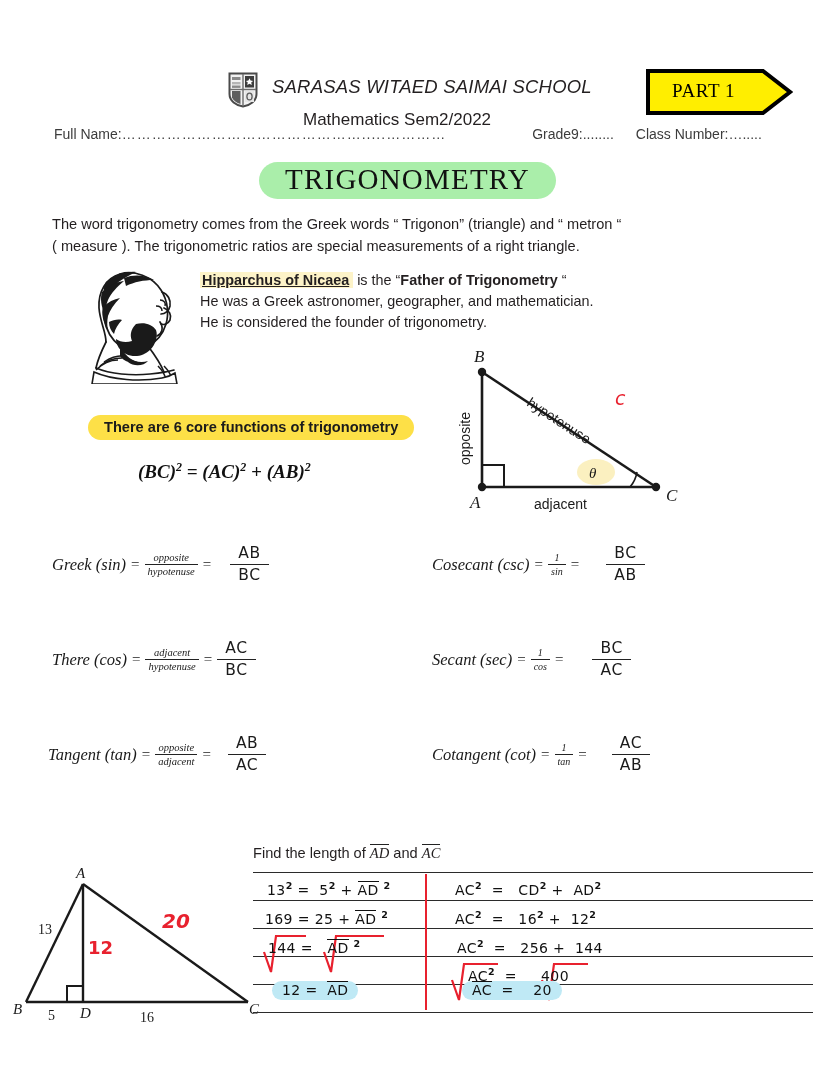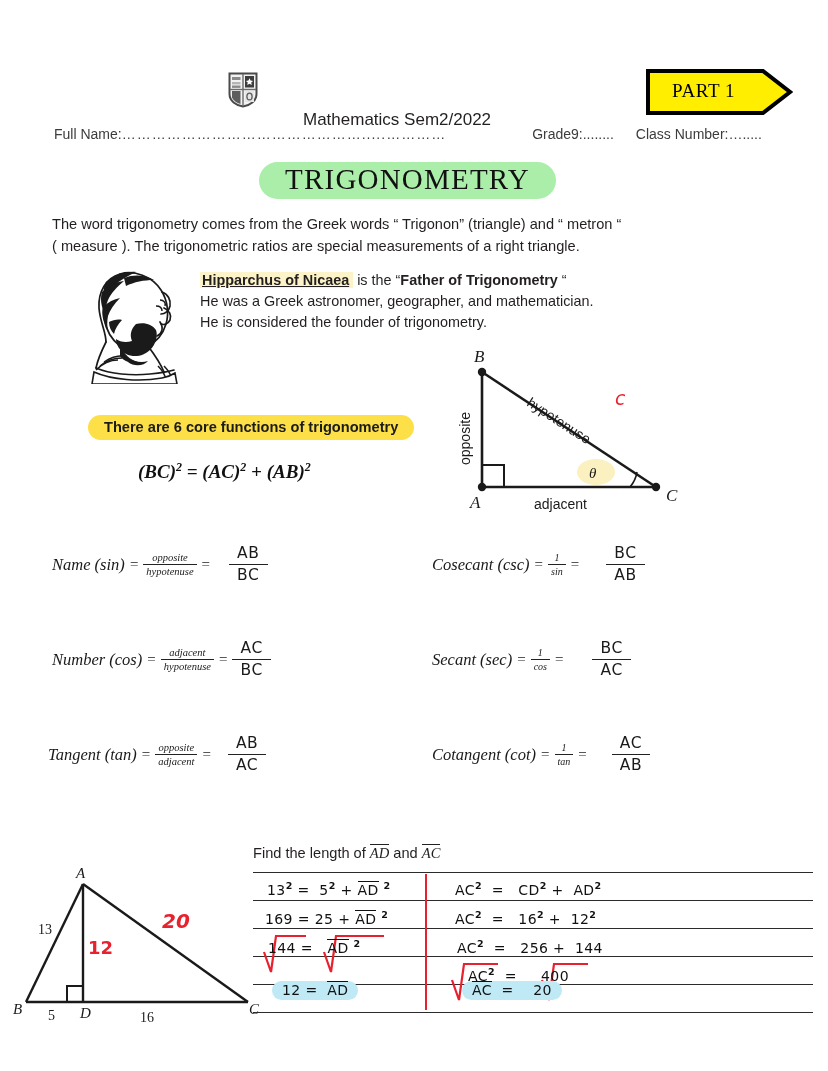--- a/index.html
+++ b/index.html
@@ -151,20 +151,21 @@
         <rect x="4" y="5" width="8.5" height="3" fill="#8a8a8a"></rect>
         <rect x="4" y="10" width="8.5" height="2.4" fill="#b5b5b5"></rect>
         <rect x="4" y="13.5" width="8.5" height="2.4" fill="#8a8a8a"></rect>
         <rect x="17" y="4" width="9" height="11.5" fill="#3d3d3d"></rect>
         <path d="M21.5 6.2 l1.1 2.4 2.5.3 -1.9 1.7 .6 2.5 -2.3-1.3 -2.3 1.3 .6-2.5 -1.9-1.7 2.5-.3z" fill="#fff"></path>
         <path d="M4 19 h8.5 v13 c-4 -1 -7 -3.5 -8.5 -6.5z" fill="#5e5e5e"></path>
         <rect x="17" y="19" width="9" height="11" fill="#e6e6e6"></rect>
         <ellipse cx="21.5" cy="24.5" rx="2.6" ry="3.4" fill="none" stroke="#5e5e5e" stroke-width="1.3"></ellipse>
       </svg>
     </div>
+    <div class="school-name">SARASAS WITAED SAIMAI SCHOOL</div>
     <div class="subject">Mathematics Sem2/2022</div>
     <div class="part-banner">
       <svg width="148" height="48" viewBox="0 0 148 48">
         <path d="M3 3 H118 L145 24 L118 45 H3 Z" fill="#ffee00" stroke="#000" stroke-width="4" stroke-linejoin="miter"></path>
       </svg>
     </div>
     <div class="part-label">PART 1</div>
   </div>
 
   <div class="nameline">
@@ -246,21 +247,21 @@
       <text x="30" y="120" font-family="Liberation Sans, sans-serif" font-size="14" fill="#1a1a1a" transform="rotate(-90 30 120)">opposite</text>
       <text x="94" y="164" font-family="Liberation Sans, sans-serif" font-size="14" fill="#1a1a1a">adjacent</text>
       <text x="86" y="60" font-family="Liberation Sans, sans-serif" font-size="14" fill="#1a1a1a" transform="rotate(33 86 60)">hypotenuse</text>
       <text x="149" y="133" font-family="Liberation Serif, serif" font-style="italic" font-size="15" fill="#1a1a1a">θ</text>
       <text x="175" y="60" font-family="DejaVu Sans, sans-serif" font-style="italic" font-size="19" fill="#e8212e">c</text>
     </svg>
   </div>
 
   <div class="ratio" style="left:52px;top:545px;">
     <span class="rowflex">
-      <span class="fnname">Name (sin)</span>
+      <span class="fnname">Greek (sin)</span>
       <span class="eq">=</span>
       <span class="frac small">
         <span class="num">opposite</span>
         <span class="den">hypotenuse</span>
       </span>
       <span class="eq">=</span>
       <span class="frac hw" style="margin-left:14px;">
         <span class="num">AB</span>
         <span class="den">BC</span>
       </span>
@@ -278,21 +279,21 @@
       <span class="eq">=</span>
       <span class="frac hw" style="margin-left:22px;">
         <span class="num">BC</span>
         <span class="den">AB</span>
       </span>
     </span>
   </div>
 
   <div class="ratio" style="left:52px;top:640px;">
     <span class="rowflex">
-      <span class="fnname">Number (cos)</span>
+      <span class="fnname">There (cos)</span>
       <span class="eq">=</span>
       <span class="frac small">
         <span class="num">adjacent</span>
         <span class="den">hypotenuse</span>
       </span>
       <span class="eq">=</span>
       <span class="frac hw">
         <span class="num">AC</span>
         <span class="den">BC</span>
       </span>

